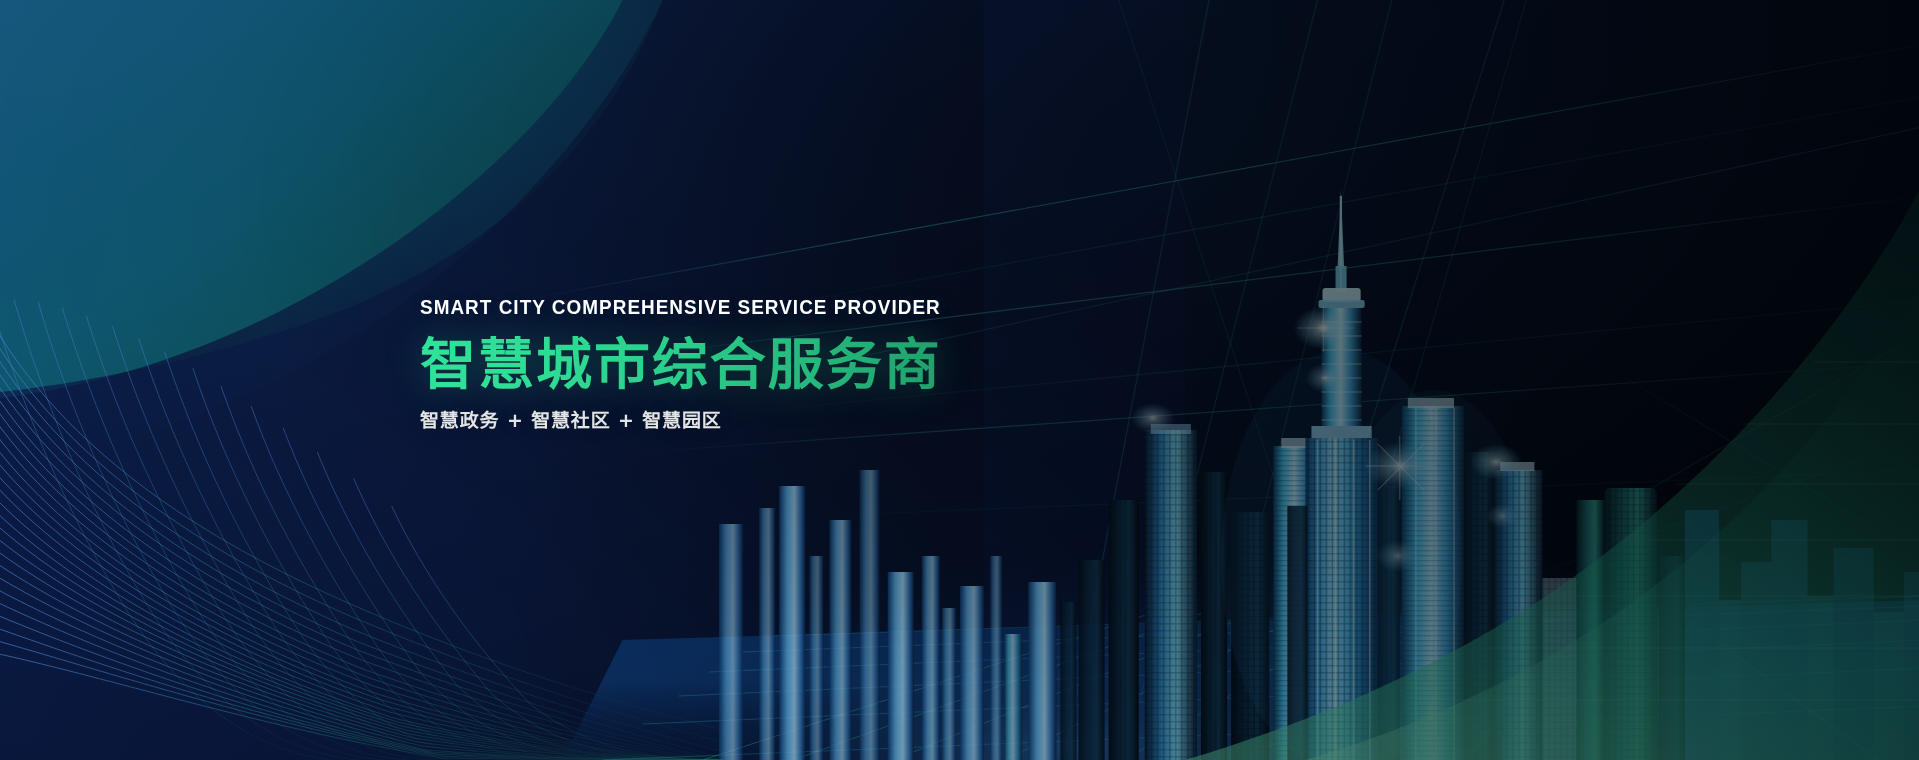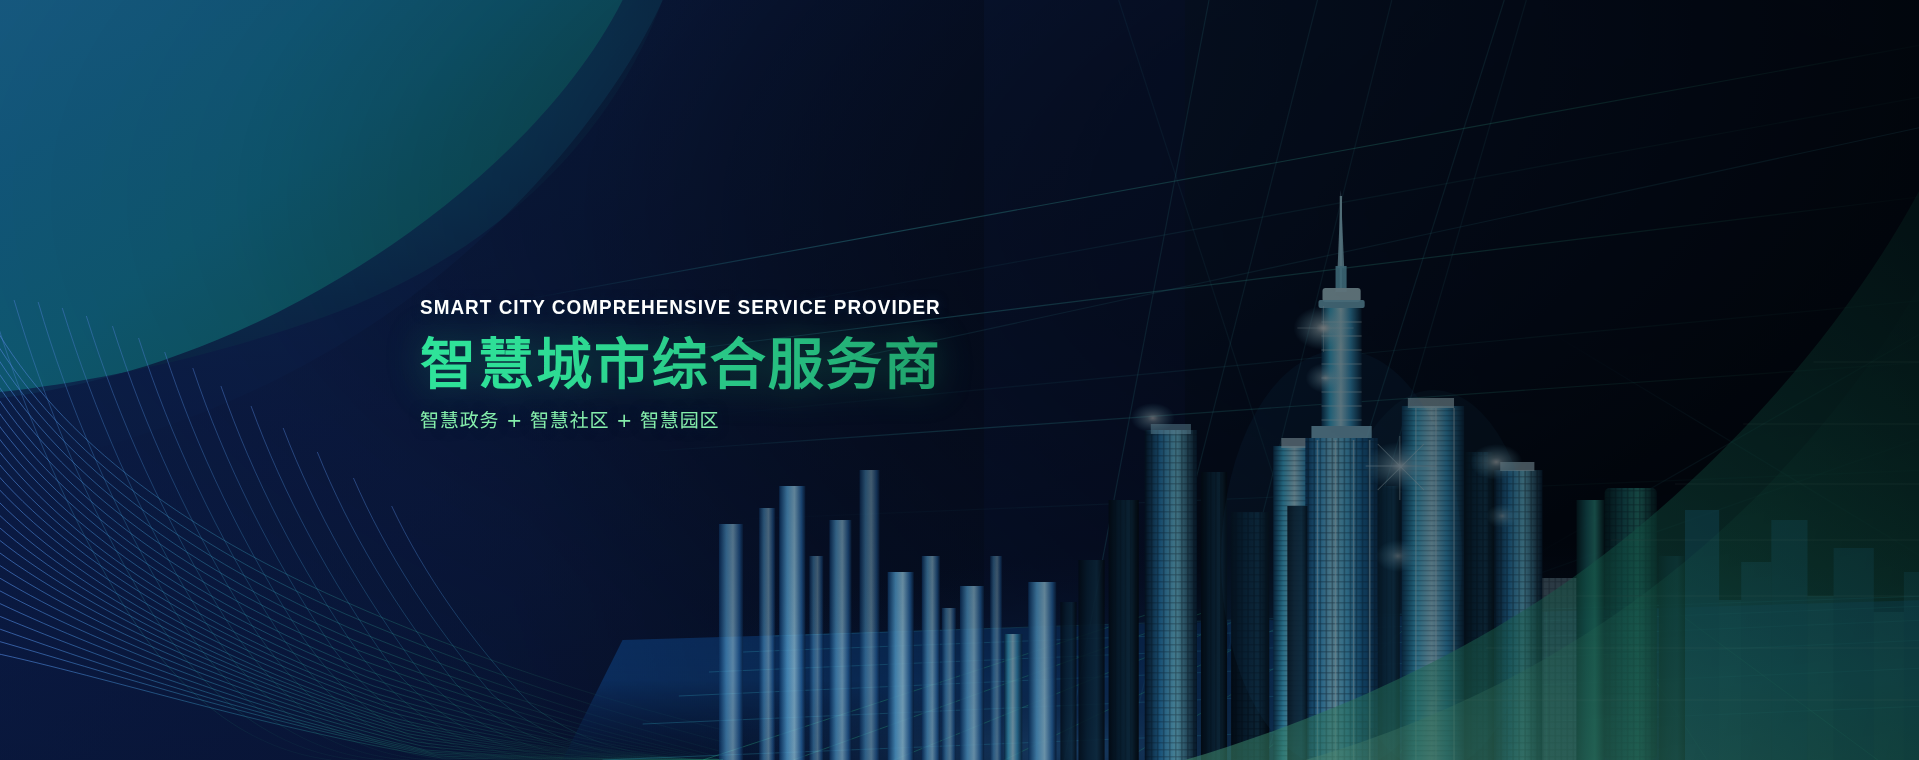--- a/index.html
+++ b/index.html
@@ -84,23 +84,23 @@
     -webkit-background-clip: text;
     background-clip: text;
     color: transparent;
     -webkit-text-fill-color: transparent;
     filter: drop-shadow(0 0 18px rgba(25,160,110,0.35));
   }
 
   .subline {
     font-family: "DejaVu Sans", "Liberation Sans", sans-serif;
     font-size: 19px;
-    font-weight: 400;
+    font-weight: 700;
     letter-spacing: 0.045em;
-    color: #86efac;
+    color: #e5e5e5;
     line-height: 1;
     margin: 0;
     white-space: nowrap;
     text-shadow: 0 0 12px rgba(8,26,52,0.95);
   }
 
   
   .city { z-index: 20; }
   .wave-left { z-index: 12; }
   .mesh-left { z-index: 14; }

